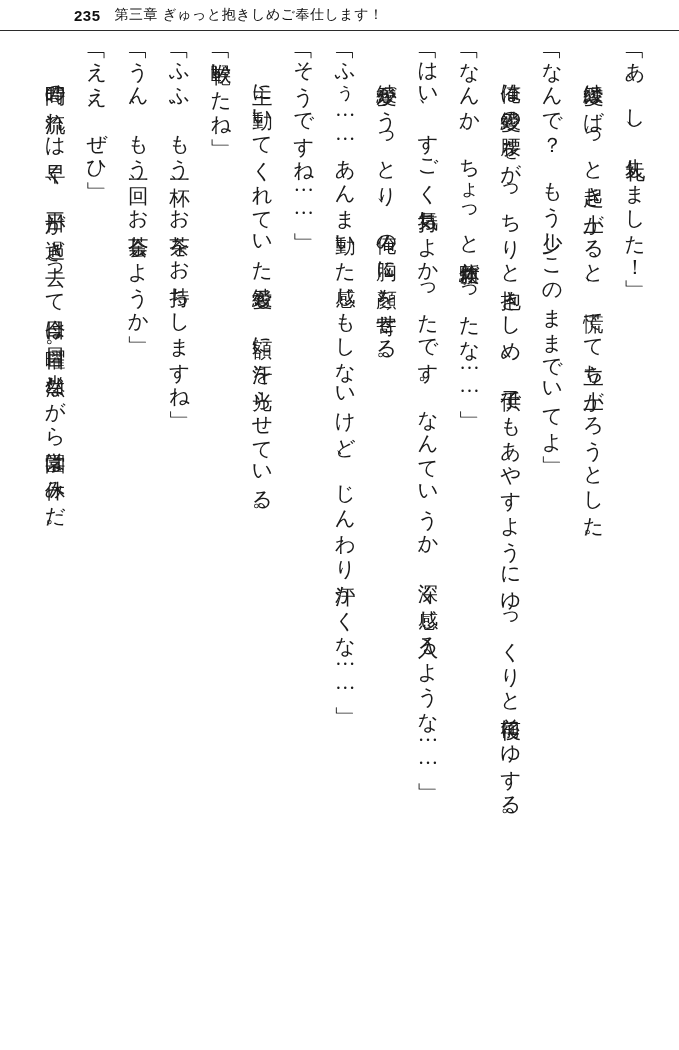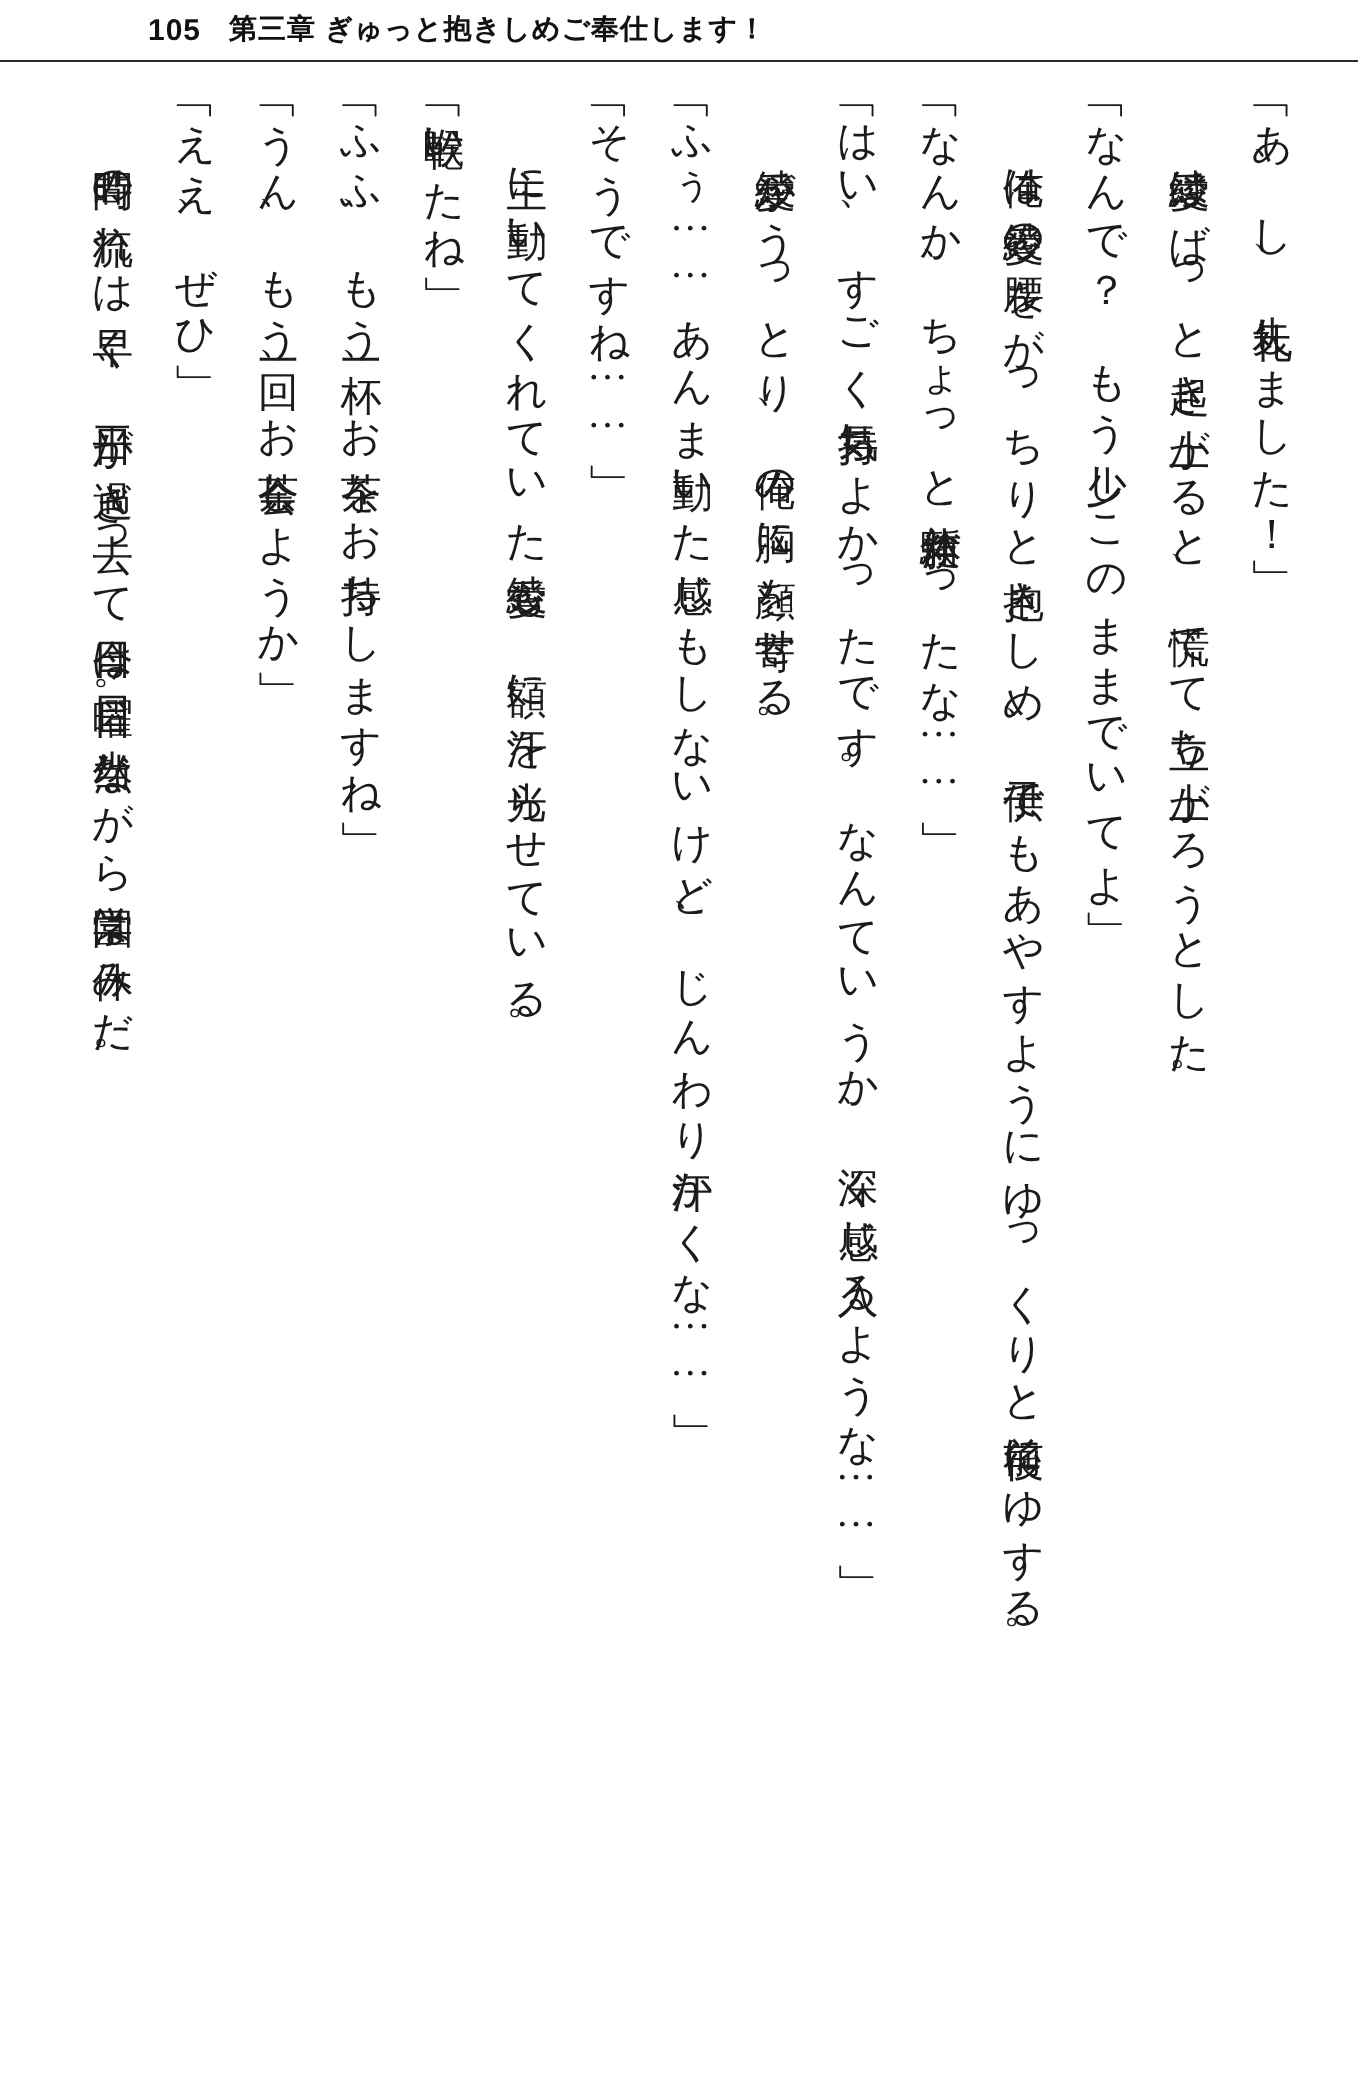--- a/index.html
+++ b/index.html
@@ -37,21 +37,21 @@
     font-family: "Liberation Sans", "DejaVu Sans", sans-serif;
     font-weight: bold;
     font-size: 15px;
     letter-spacing: 0.5px;
     color: #111;
     margin-right: 14px;
   }
   .header .chapter {
     font-family: "Liberation Sans", "DejaVu Sans", sans-serif;
     font-size: 14px;
-    font-weight: bold;
+    font-weight: normal;
     color: #111;
     letter-spacing: 0.5px;
   }
   .header-rule {
     position: absolute;
     top: 30px;
     left: 0;
     right: 0;
     height: 1px;
     background: #2b2b2b;
@@ -86,21 +86,21 @@
   .vtext p.gap {
     margin-left: 22px;
   }
 </style>
 </head>
 <body>
 
 <div class="page">
 
   <div class="header">
-    <span class="page-num">105</span>
+    <span class="page-num">235</span>
     <span class="chapter">第三章 ぎゅっと抱きしめご奉仕します！</span>
   </div>
   <div class="header-rule"></div>
 
   <div class="body-area">
     <div class="vtext">
       <p>「あ、し、失礼しました！」</p>
       <p>　綾愛はばっと起き上がると、慌てて立ち上がろうとした。</p>
       <p>「なんで？　もう少しこのままでいてよ」</p>
       <p>　俺は綾愛の腰をがっちりと抱きしめ、子供でもあやすようにゆっくりと前後にゆする。</p>

